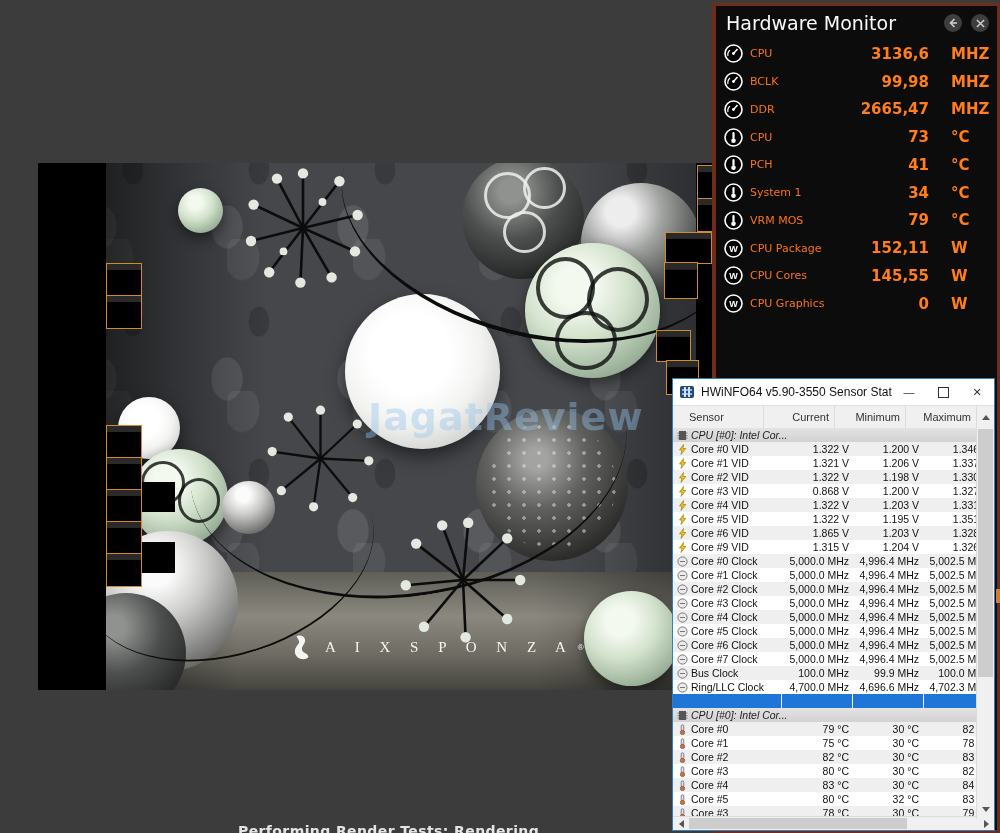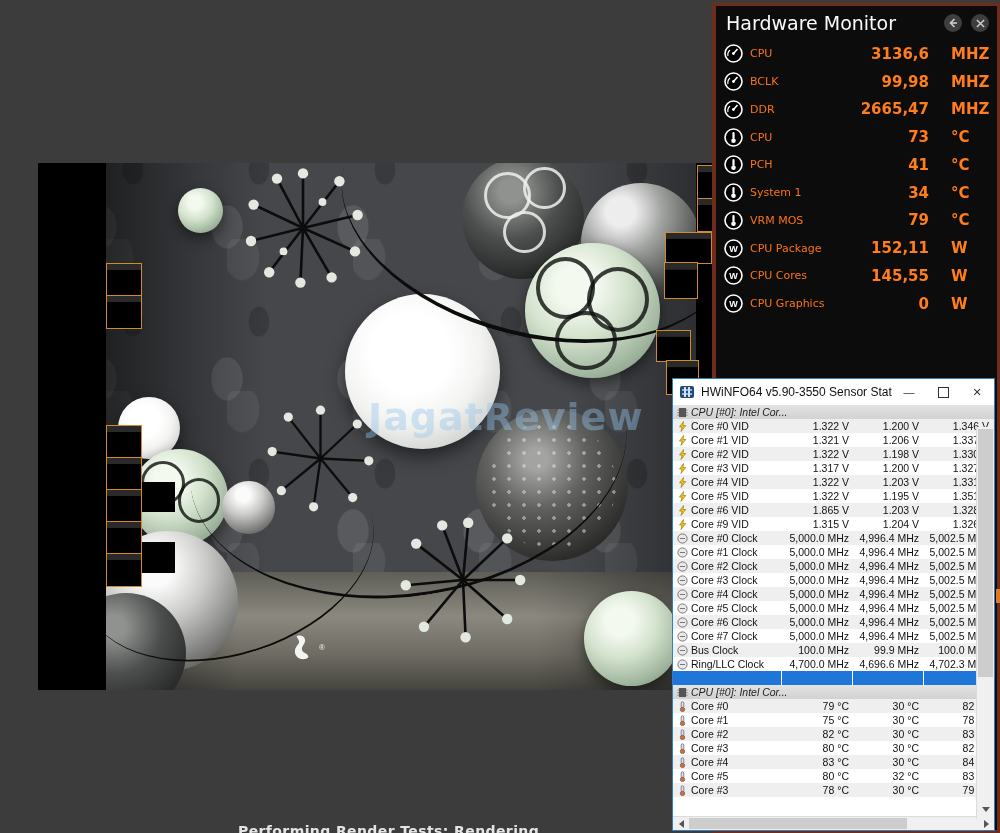--- a/index.html
+++ b/index.html
@@ -237,20 +237,21 @@
   <div class="bucket" style="left:626px;top:99px;width:32px;height:35px;"></div>
   <div class="bucket" style="left:618px;top:167px;width:33px;height:30px;"></div>
   <div class="bucket" style="left:628px;top:197px;width:31px;height:33px;"></div>
 
   <div class="watermark">JagatReview</div>
 
   <div class="logo">
     <svg width="24" height="26" viewBox="0 0 24 26">
       <path d="M6,2 C13,0 16,6 13,10 C10,14 10,17 14,19 C18,21 19,24 14,25 C8,26 3,22 4,16 C5,11 9,10 8,7 C7,4 5,3 6,2 Z" fill="#f4f4f2"></path>
     </svg>
+    <span class="txt">A I X S P O N Z A</span>
       <sup>®</sup>
   </div>
 </div>
 
 <div class="status">Performing Render Tests: Rendering</div>
 
 <aside class="hm">
   <div class="hm-head">
     <span class="hm-title">Hardware Monitor</span>
     <span class="hm-btn">
@@ -378,20 +379,29 @@
       <rect x="5" y="3" width="2" height="10" fill="#cfe2f6"></rect>
         <rect x="9" y="3" width="2" height="10" fill="#cfe2f6"></rect>
     </svg>
     <span class="t">HWiNFO64 v5.90-3550 Sensor Status [29 ...</span>
     <span class="cap">—</span>
     <span class="cap">
         <span class="sq"></span>
       </span>
     <span class="cap">✕</span>
   </div>
+  <div class="hw-colhead">
+    <span class="c0">Sensor</span>
+    <span class="c">Current</span>
+    <span class="c">Minimum</span>
+    <span class="c">Maximum</span>
+    <span class="vs-top">
+        <i class="tri-up"></i>
+      </span>
+  </div>
   <div class="hw-body">
     <div id="hw-rows">
         <div class="hw-row section">
           <span class="ic"><svg width="11" height="11" viewBox="0 0 11 11">
               <rect x="2" y="1" width="7" height="9" fill="#555"></rect>
               <rect x="0.5" y="2.5" width="1.5" height="1.2" fill="#888"></rect>
               <rect x="0.5" y="5" width="1.5" height="1.2" fill="#888"></rect>
               <rect x="0.5" y="7.5" width="1.5" height="1.2" fill="#888"></rect>
               <rect x="9" y="2.5" width="1.5" height="1.2" fill="#888"></rect>
               <rect x="9" y="5" width="1.5" height="1.2" fill="#888"></rect>
@@ -424,21 +434,21 @@
           <span class="lbl">Core #2 VID</span>
           <span class="v">1.322 V</span>
           <span class="v">1.198 V</span>
           <span class="v">1.330 V</span>
         </div>
         <div class="hw-row">
           <span class="ic"><svg width="11" height="11" viewBox="0 0 11 11">
               <path d="M6.5,0.5 L2.5,6 L5,6 L4,10.5 L8.8,4.5 L6,4.5 Z" fill="#f3c716" stroke="#8a6d00" stroke-width="0.6"></path>
             </svg></span>
           <span class="lbl">Core #3 VID</span>
-          <span class="v">1.317 V</span>
+          <span class="v">0.868 V</span>
           <span class="v">1.200 V</span>
           <span class="v">1.327 V</span>
         </div>
         <div class="hw-row alt">
           <span class="ic"><svg width="11" height="11" viewBox="0 0 11 11">
               <path d="M6.5,0.5 L2.5,6 L5,6 L4,10.5 L8.8,4.5 L6,4.5 Z" fill="#f3c716" stroke="#8a6d00" stroke-width="0.6"></path>
             </svg></span>
           <span class="lbl">Core #4 VID</span>
           <span class="v">1.322 V</span>
           <span class="v">1.203 V</span>

